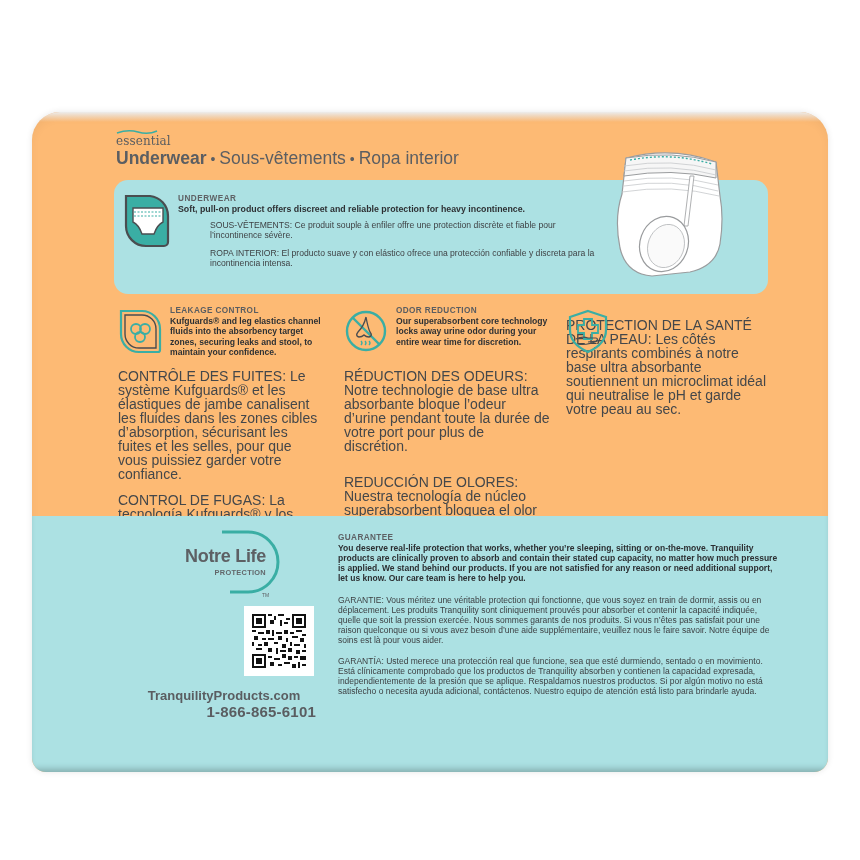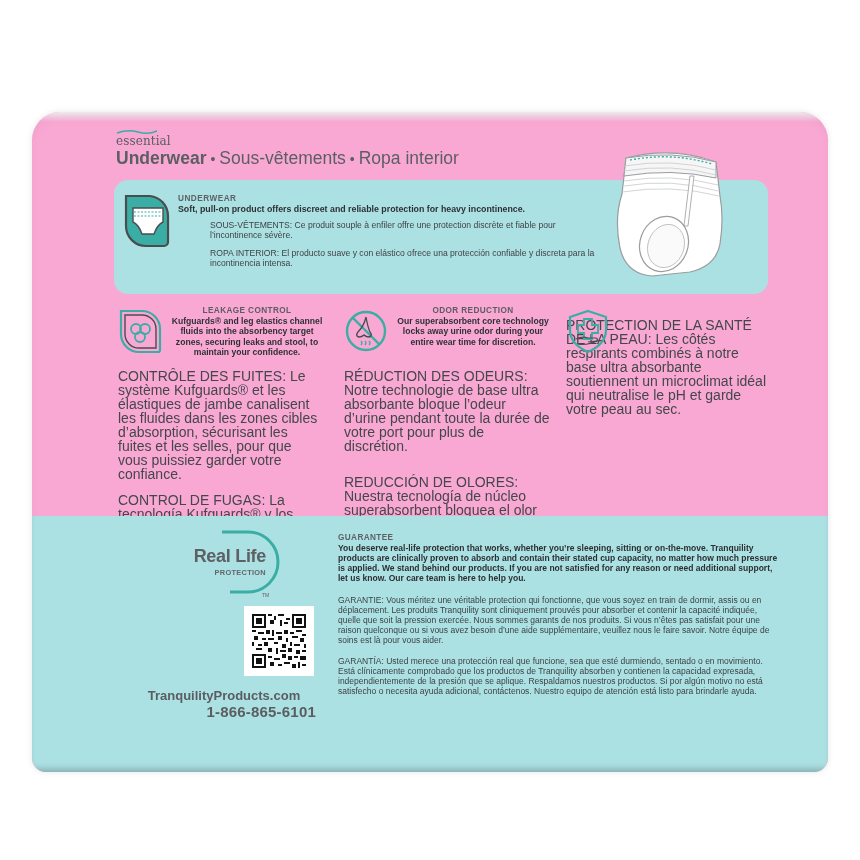--- a/index.html
+++ b/index.html
@@ -1,21 +1,21 @@
 <!DOCTYPE html>
 <html><head>
 <meta charset="utf-8">
 <style>
   * { box-sizing: border-box; margin: 0; padding: 0; }
   html, body { width: 860px; height: 860px; background: #ffffff; overflow: hidden; }
   body { position: relative; font-family: "Liberation Sans", "DejaVu Sans", sans-serif; color: #4a4d50; }
 
   .package {
     position: absolute; left: 32px; top: 112px; width: 796px; height: 660px;
-    background: #f9a8d4;
+    background: #fdba74;
     border-radius: 28px 28px 14px 14px;
     box-shadow: 0 0 6px rgba(0,0,0,0.10), inset 0 6px 8px rgba(0,0,0,0.04);
     overflow: hidden;
   }
   .package::before {
     content: ""; position: absolute; left: 0; top: 0; right: 0; height: 10px;
     background: linear-gradient(#ececec, rgba(255,255,255,0));
   }
 
   .brand { position: absolute; left: 84px; top: 20px; }
@@ -36,21 +36,21 @@
   .hero-text .lead { font-weight: bold; color: #2e3134; font-size: 8.8px; margin-bottom: 6px; white-space: nowrap; }
   .hero-text p { margin-bottom: 8px; margin-left: 32px; }
   .pants-illustration { position: absolute; left: 498px; top: 34px; width: 120px; height: 130px; }
 
   .features { position: absolute; left: 86px; top: 194px; width: 660px; height: 200px; }
   .feature { position: absolute; top: 0; width: 206px; }
   .feature.f1 { left: 0; }
   .feature.f2 { left: 226px; }
   .feature.f3 { left: 448px; }
   .feature-icon { position: absolute; left: 0; top: 2px; width: 44px; height: 46px; }
-  .feature-head { margin-left: 52px; font-size: 8.6px; line-height: 10.2px; text-align: center; }
+  .feature-head { margin-left: 52px; font-size: 8.6px; line-height: 10.2px; }
   .feature-head .label { font-weight: bold; color: #5a5d61; letter-spacing: 0.4px; font-size: 8.2px; }
   .feature-head .lead { font-weight: bold; color: #2e3134; }
   .feature-body { font-size: 14px; line-height: 14px; color: #44474a; margin-top: 12px; }
   .feature-body p { margin-bottom: 12px; }
 
   .guarantee-band {
     position: absolute; left: 0; top: 404px; width: 796px; height: 256px;
     background: #ace1e3;
     box-shadow: inset 0 -6px 6px -3px rgba(60,80,80,0.35);
   }
@@ -156,21 +156,21 @@
         <p>PROTECTION DE LA SANTÉ DE LA PEAU: Les côtés respirants combinés à notre base ultra absorbante soutiennent un microclimat idéal qui neutralise le pH et garde votre peau au sec.</p>
       </div>
     </div>
   </div>
 
   <div class="guarantee-band">
     <div class="rlp-logo">
       <svg class="rlp-arc" viewBox="0 0 66 68">
         <path d="M4 4 H30 A30 30 0 0 1 30 64 H12" fill="none" stroke="#3aaea4" stroke-width="3"></path>
       </svg>
-      <div class="rlp-real">Real Life</div>
+      <div class="rlp-real">Notre Life</div>
       <div class="rlp-prot">PROTECTION</div>
       <div class="rlp-tm">TM</div>
     </div>
 
     <div class="qr-frame">
       <svg class="qr-code" viewBox="0 0 27 27" shape-rendering="crispEdges">
         <rect x="0" y="0" width="7" height="7" fill="#111"></rect>
           <rect x="1" y="1" width="5" height="5" fill="#fff"></rect>
           <rect x="2" y="2" width="3" height="3" fill="#111"></rect>
         <rect x="20" y="0" width="7" height="7" fill="#111"></rect>

